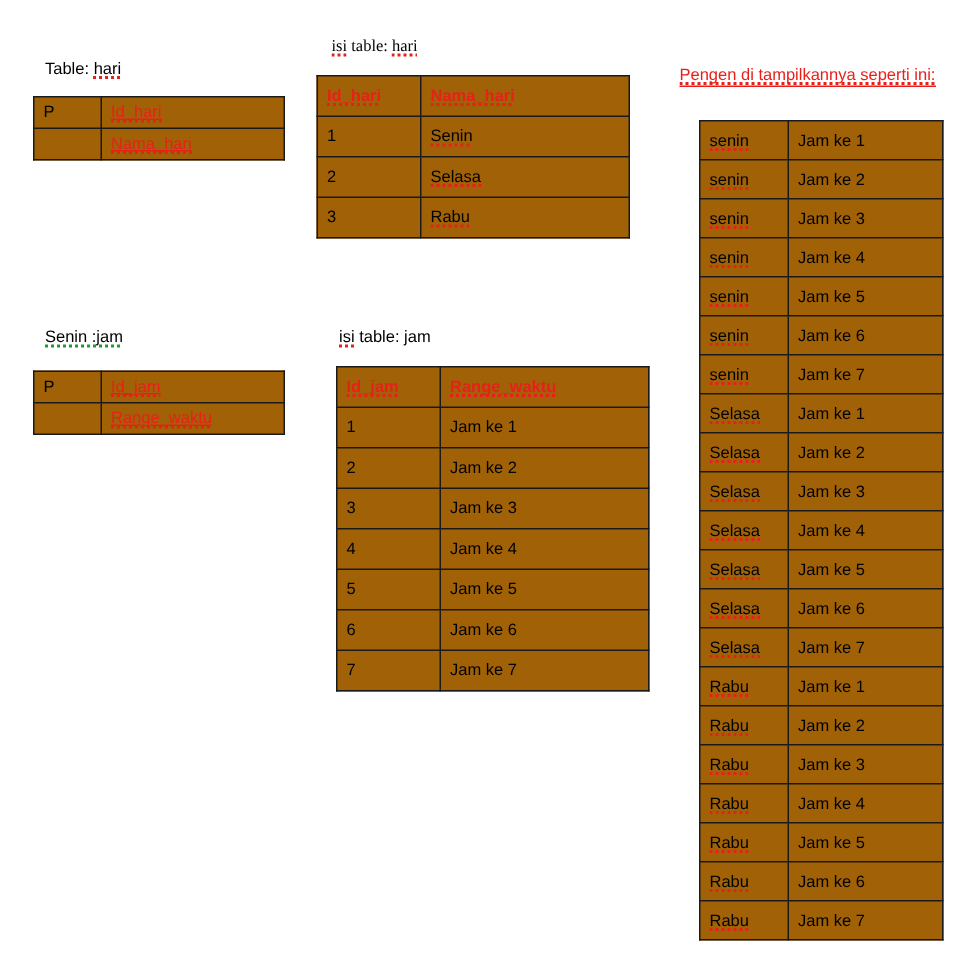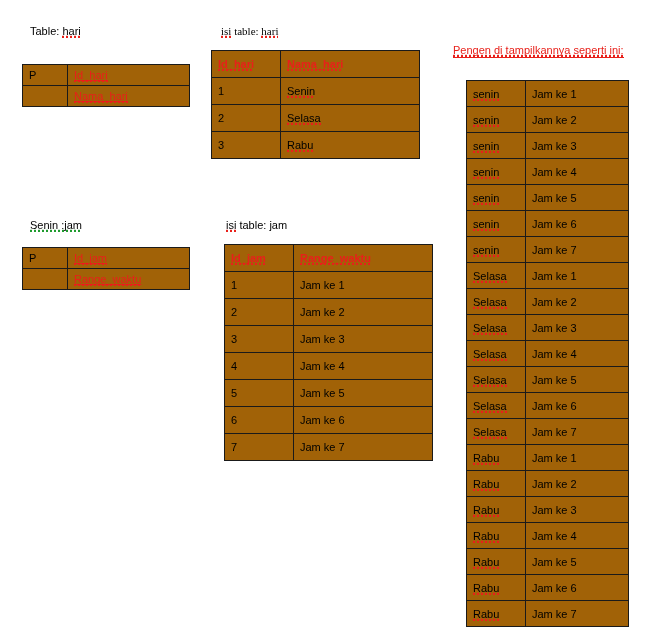--- a/index.html
+++ b/index.html
@@ -108,21 +108,21 @@
       radial-gradient(circle at 1px 1.6px, #e8201a 1.05px, transparent 1.25px);
     background-size: 4px 4px;
     background-repeat: repeat-x;
     background-position: 0 100%;
     padding-bottom: 2px;
   }
 </style>
 </head>
 <body>
 
-<div class="abs caption" style="left:30px; top:25px;">
+<div class="abs caption" style="left:30px; top:40px;">
   <span>Table:&nbsp;</span><span class="em-red">hari</span>
 </div>
 
 <table class="grid schema abs" style="left:22px; top:64px;">
   <tbody>
     <tr>
       <td class="c-key">
         <span class="keyflag">P</span>
       </td>
       <td class="c-field">

